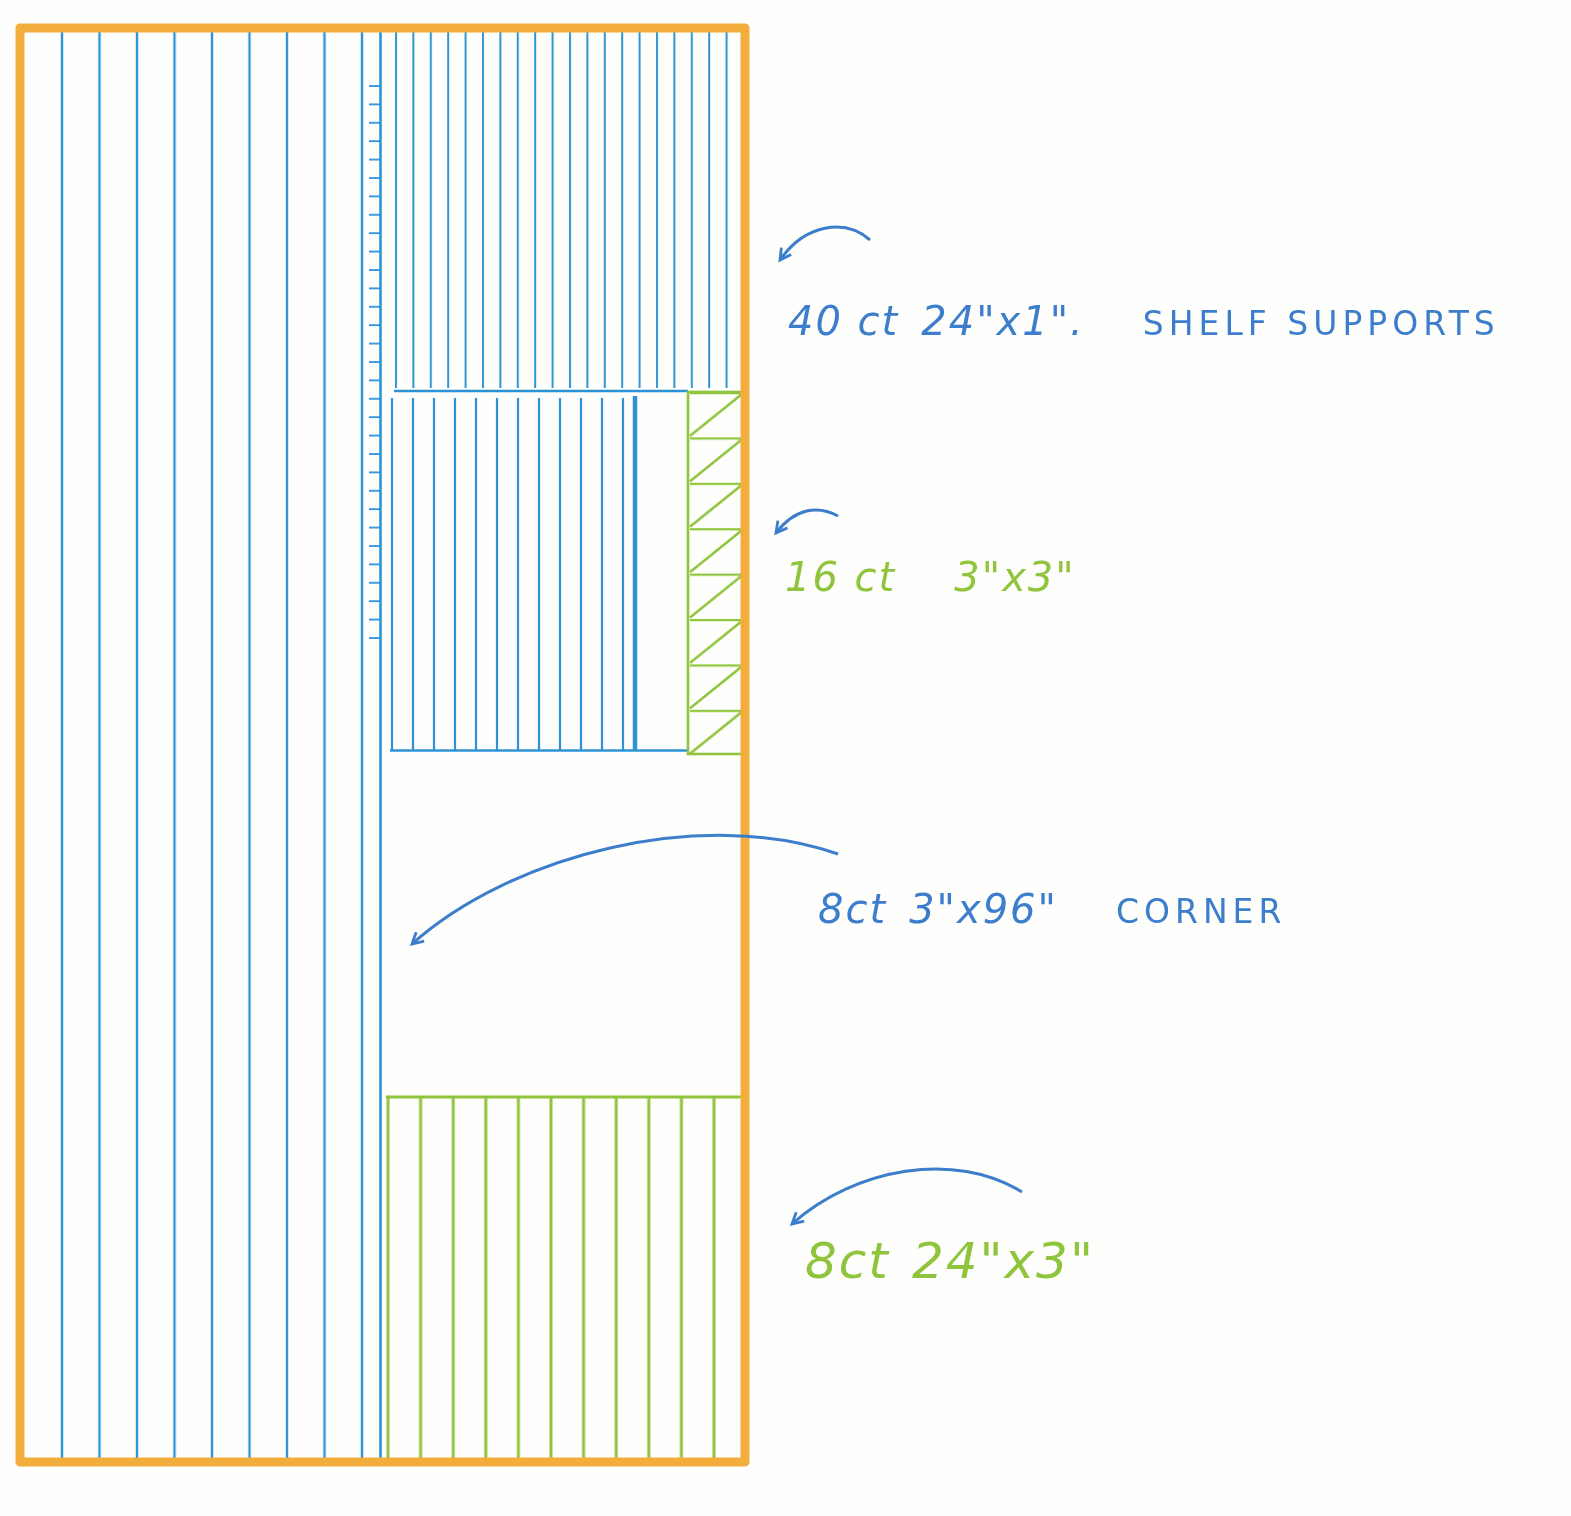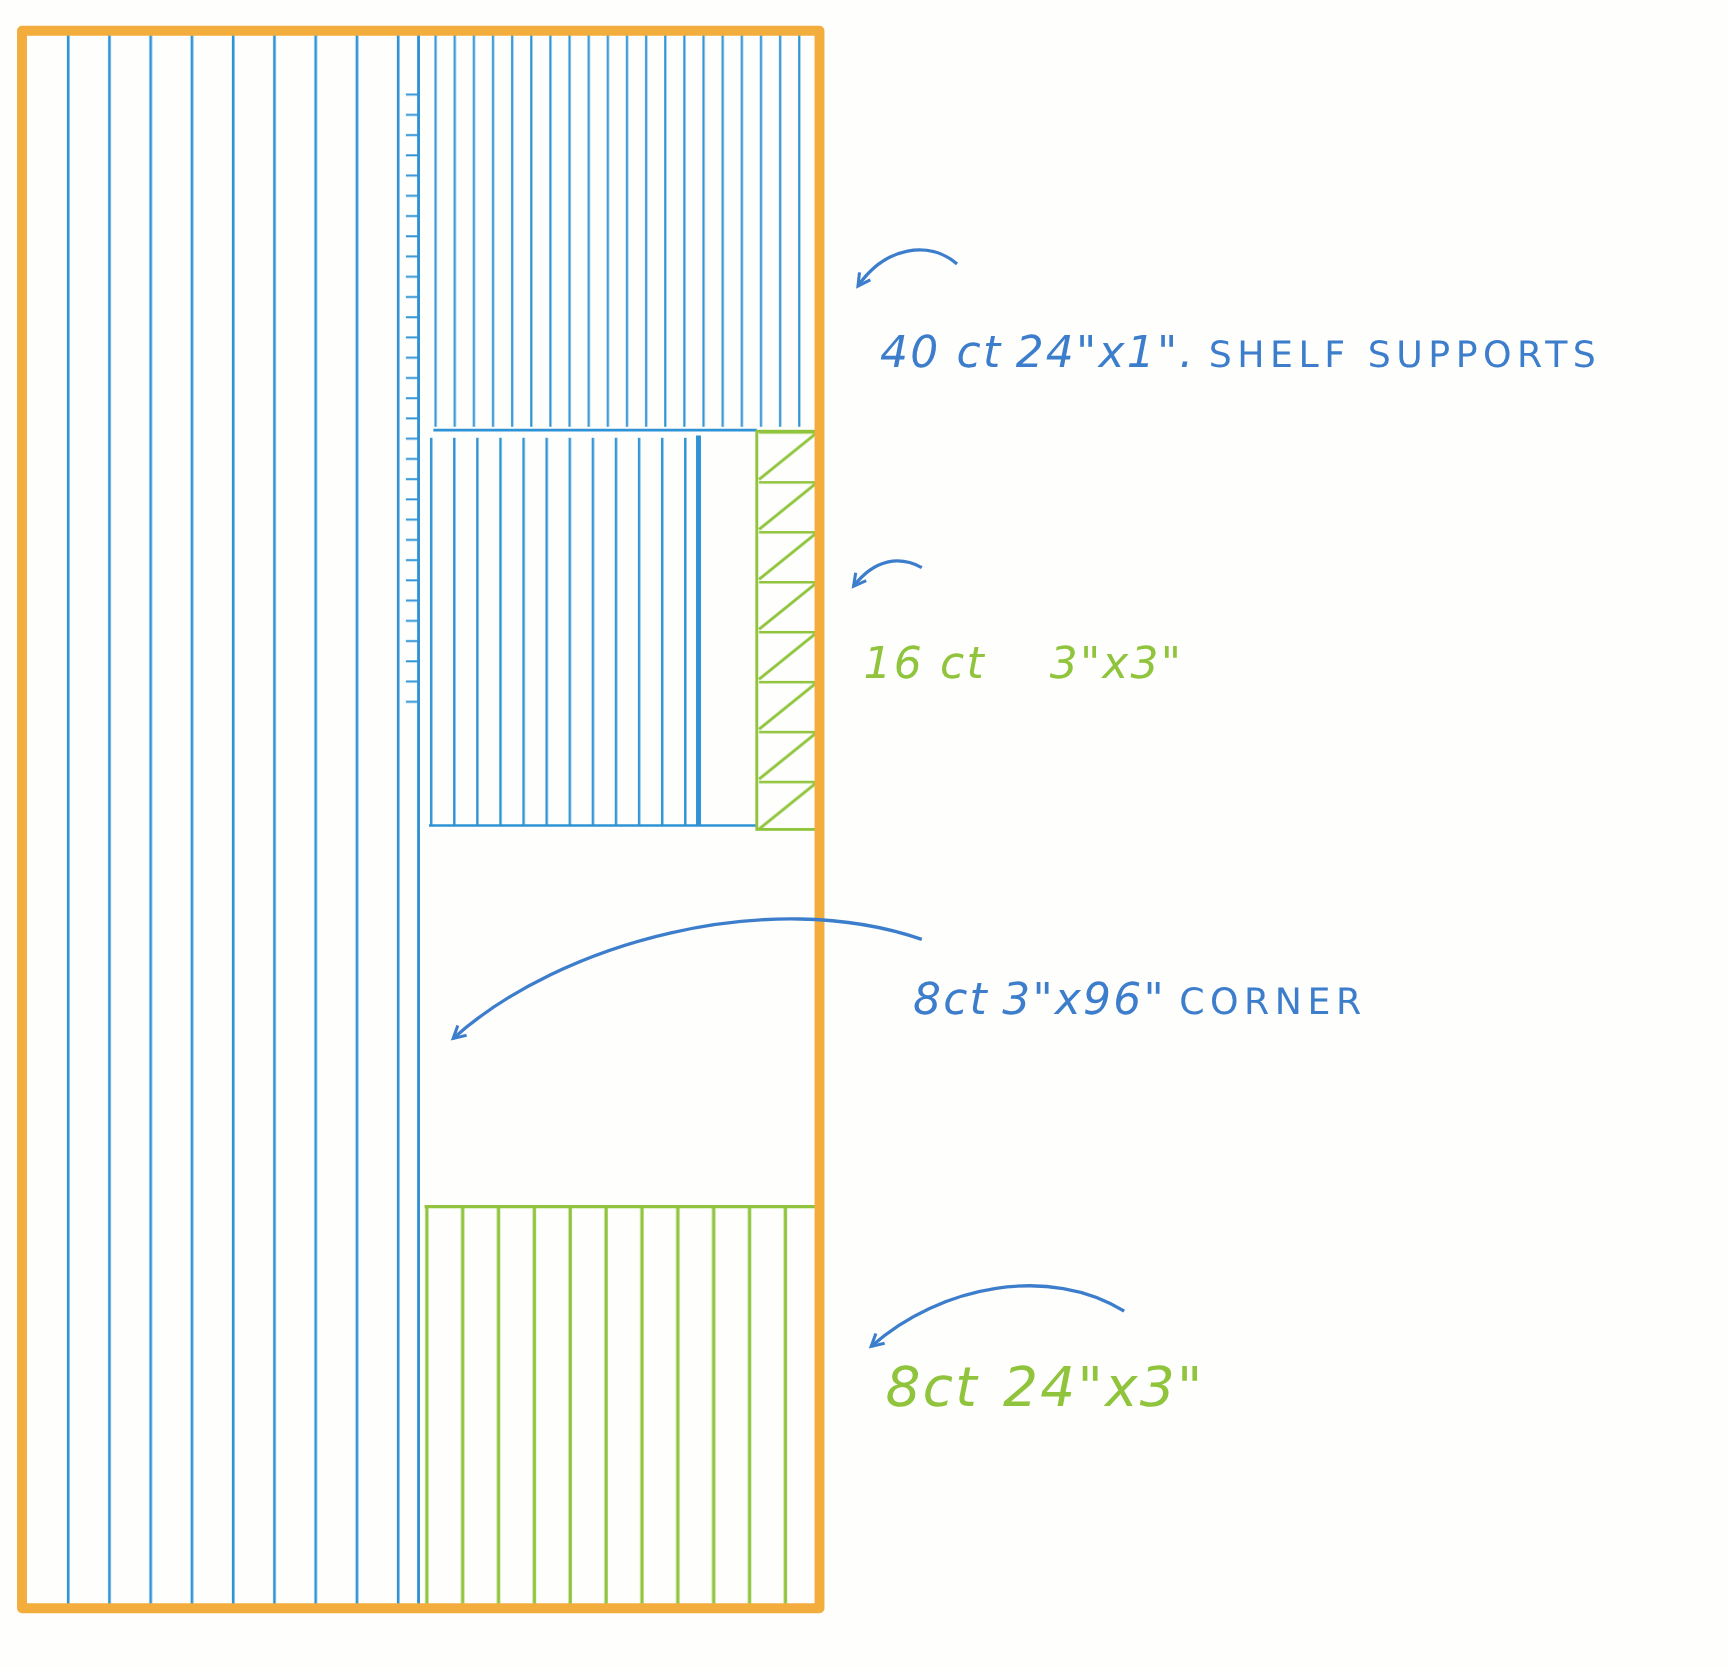--- a/index.html
+++ b/index.html
@@ -32,21 +32,21 @@
     font-style:italic;
     letter-spacing:2px;
   }
   .hand.xl{font-size:50px;}
   .caps{
     font-size:33px;
     letter-spacing:5px;
   }
   .gap-sm{margin-left:22px;}
   .gap-lg{margin-left:58px;}
-  .blue{color:var(--text_blue);margin-left:12px;}
+  .blue{color:var(--text_blue);}
   .green{color:var(--green);}
 </style>
 </head>
 <body>
 
 <div class="stage">
 
   <svg class="sketch" width="1571" height="1516" viewBox="0 0 1571 1516">
     <defs>
       <marker id="ah" markerUnits="userSpaceOnUse" markerWidth="18" markerHeight="18" refX="13" refY="8" orient="auto">
@@ -103,21 +103,21 @@
     <path d="M 838 854 C 700 806, 510 856, 412 944" fill="none" class="s-textblue" stroke-width="3" marker-end="url(#ah)"></path>
     <path d="M 1022 1192 C 955 1150, 855 1168, 792 1224" fill="none" class="s-textblue" stroke-width="3" marker-end="url(#ah)"></path>
   </svg>
 
   <div class="label" style="left:788px; top:298px">
     <span class="hand blue">40 ct</span>
     <span class="hand blue gap-sm">24"x1".</span>
     <span class="caps blue gap-lg">SHELF SUPPORTS</span>
   </div>
 
-  <div class="label" style="left:785px; top:580px">
+  <div class="label" style="left:785px; top:554px">
     <span class="hand green">16 ct</span>
     <span class="hand green gap-lg">3"x3"</span>
   </div>
 
   <div class="label" style="left:818px; top:886px">
     <span class="hand blue">8ct</span>
     <span class="hand blue gap-sm">3"x96"</span>
     <span class="caps blue gap-lg">CORNER</span>
   </div>
 

